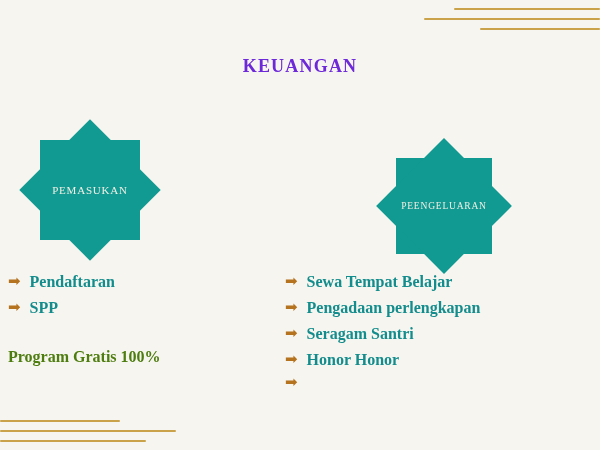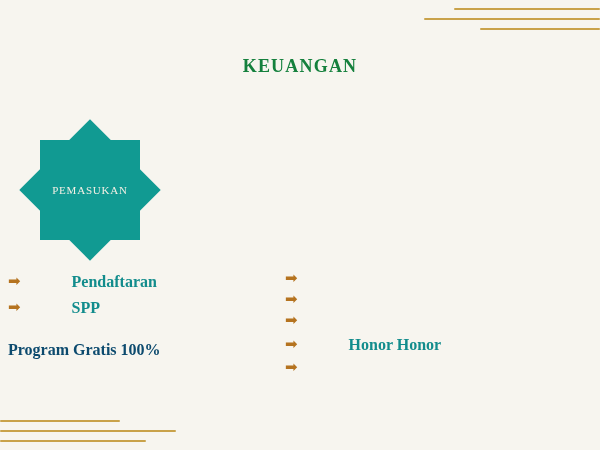--- a/index.html
+++ b/index.html
@@ -49,21 +49,21 @@
   
   .title {
     position: absolute;
     top: 56px;
     left: 0;
     width: 600px;
     text-align: center;
     font-size: 18px;
     font-weight: bold;
     letter-spacing: 1.2px;
-    color: #15803d;
+    color: #6d28d9;
     font-family: "Liberation Serif", serif;
   }
 
   
   .badge {
     position: absolute;
     width: 124px;
     height: 124px;
   }
   .badge .star {
@@ -141,29 +141,28 @@
     flex: 0 0 auto;
     position: relative;
     top: -1px;
   }
   .bullet-text {
     color: #128c8c;
     font-size: 16px;
     font-weight: bold;
     font-family: "Liberation Serif", serif;
     line-height: 1.25;
-    margin-left: 42px;
   }
   .note {
-    color: #0c4a6e;
+    color: #4d7c0f;
     font-size: 16px;
     font-weight: bold;
     font-family: "Liberation Serif", serif;
     line-height: 1.35;
-    margin-top: 21px;
+    margin-top: 28px;
   }
   .note div {
     white-space: nowrap;
   }
 </style>
 </head>
 <body>
 
 <div class="slide">
 
@@ -182,44 +181,54 @@
   <div class="title">KEUANGAN</div>
 
   <div class="badge" id="badge-pemasukan">
     <div class="star">
       <span></span>
         <span class="rot"></span>
     </div>
     <div class="label">PEMASUKAN</div>
   </div>
 
+  <div class="badge" id="badge-pengeluaran">
+    <div class="star">
+      <span></span>
+        <span class="rot"></span>
+    </div>
+    <div class="label">PEENGELUARAN</div>
+  </div>
 
   <div class="list" id="list-left">
     <div class="bullet-row">
       <span class="arrow">➡</span>
       <span class="bullet-text">Pendaftaran</span>
     </div>
     <div class="bullet-row">
       <span class="arrow">➡</span>
       <span class="bullet-text">SPP</span>
     </div>
     <div class="note">
       <div>Program Gratis 100%</div>
     </div>
   </div>
 
   <div class="list" id="list-right">
     <div class="bullet-row">
       <span class="arrow">➡</span>
-    </div>
-    <div class="bullet-row">
-      <span class="arrow">➡</span>
-    </div>
-    <div class="bullet-row">
-      <span class="arrow">➡</span>
+      <span class="bullet-text">Sewa Tempat Belajar</span>
+    </div>
+    <div class="bullet-row">
+      <span class="arrow">➡</span>
+      <span class="bullet-text">Pengadaan perlengkapan</span>
+    </div>
+    <div class="bullet-row">
+      <span class="arrow">➡</span>
+      <span class="bullet-text">Seragam Santri</span>
     </div>
     <div class="bullet-row">
       <span class="arrow">➡</span>
       <span class="bullet-text">Honor Honor</span>
     </div>
     <div class="bullet-row">
       <span class="arrow">➡</span>
     </div>
   </div>
 

